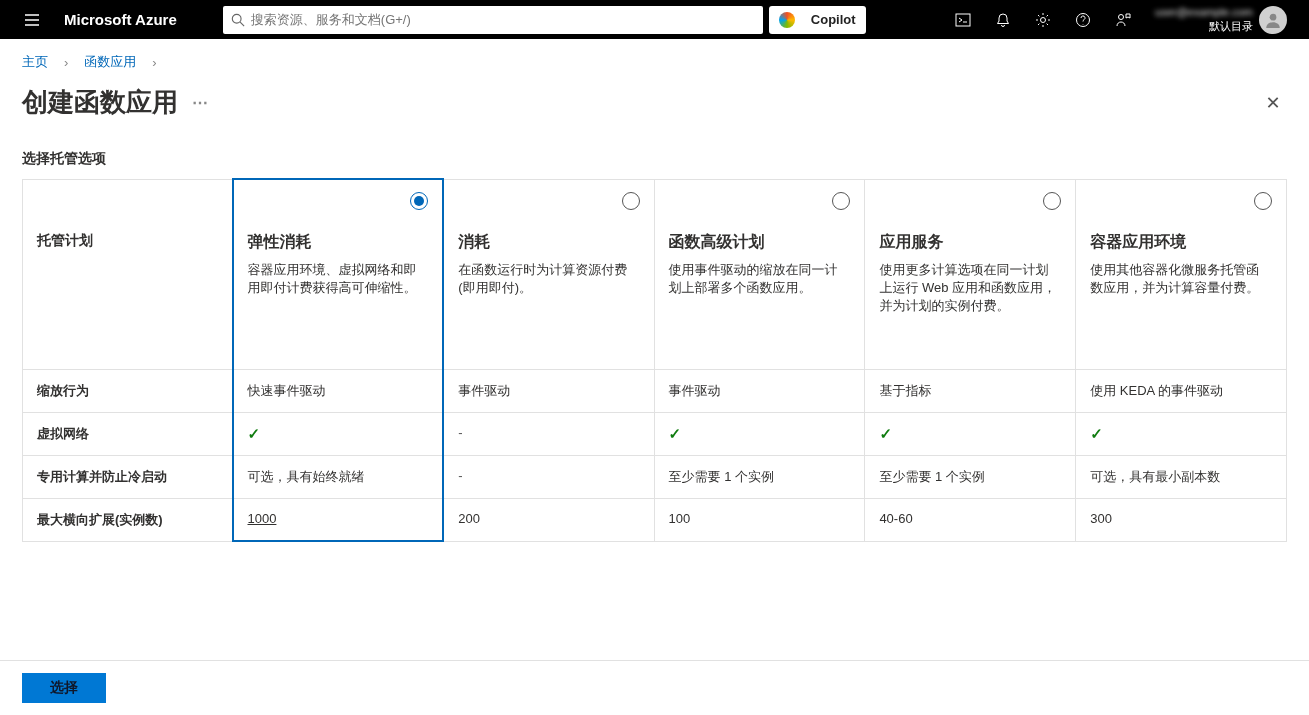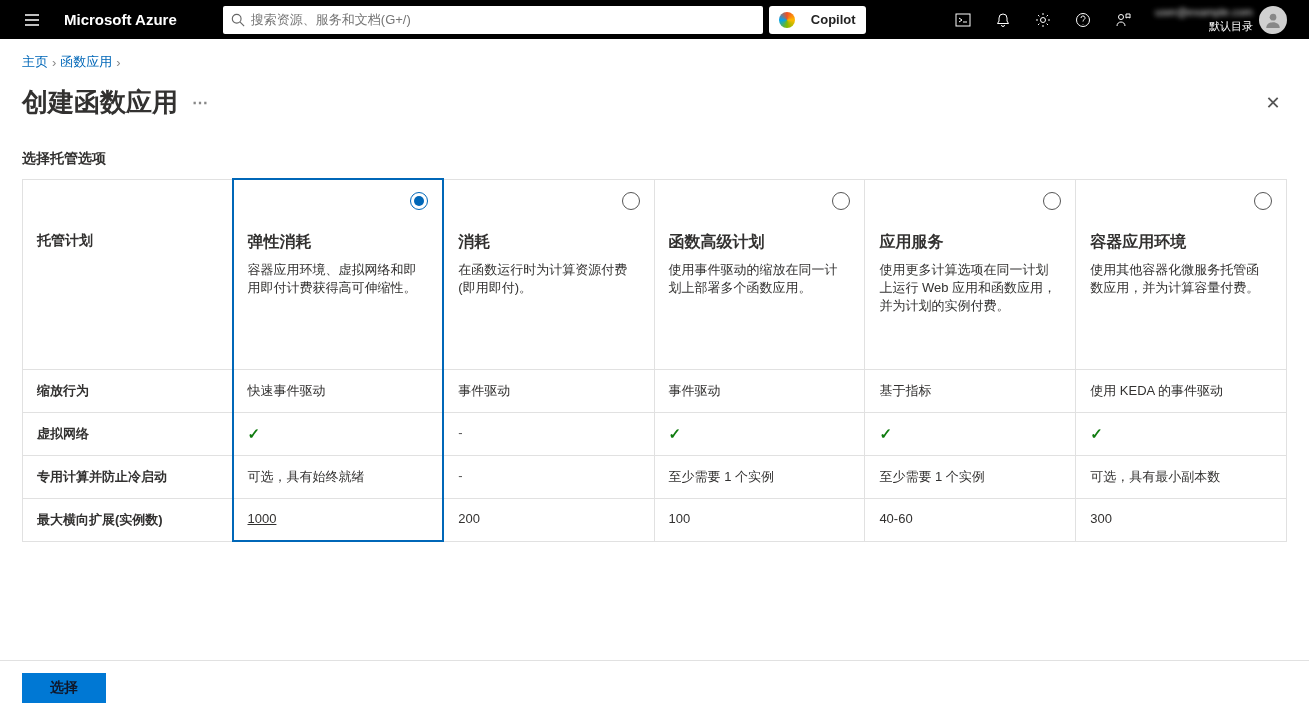--- a/index.html
+++ b/index.html
@@ -94,21 +94,21 @@
       overflow: hidden;
     }
     .content {
       flex: 1;
       overflow: auto;
       padding: 14px 22px 10px 22px;
     }
     .breadcrumb {
       font-size: 13px;
       color: #0067b8;
-      display: flex; align-items: center; gap: 4px;
+      display: flex; align-items: center; gap: 16px;
       margin-bottom: 14px;
     }
     .breadcrumb a { color: #0067b8; text-decoration: none; cursor: pointer; }
     .breadcrumb .chev { color: #888; }
     .title-row {
       display: flex; align-items: center; justify-content: space-between;
       margin-bottom: 30px;
     }
     .page-title {
       font-size: 26px; font-weight: 600;

